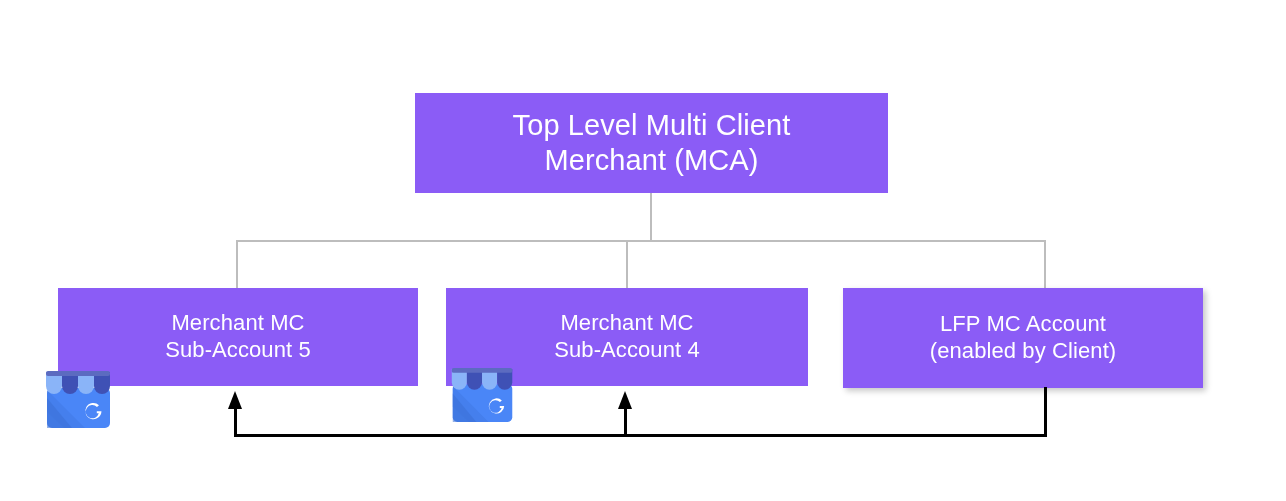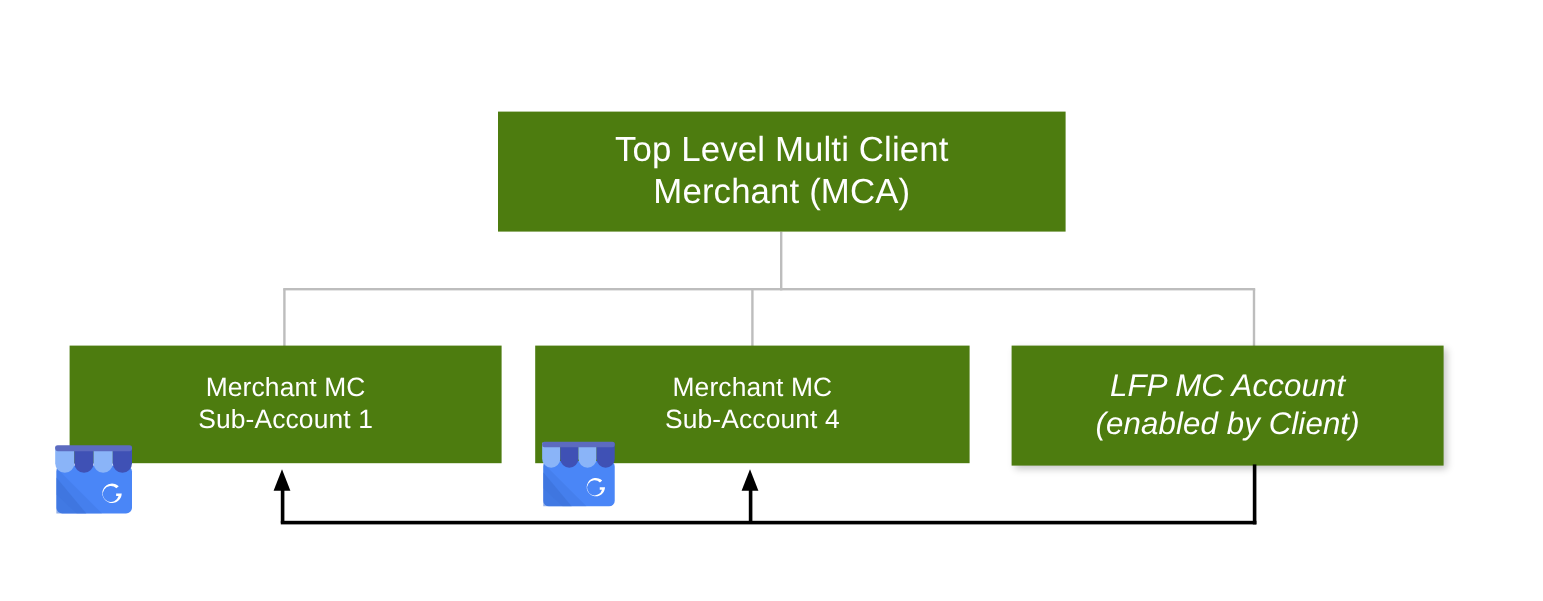--- a/index.html
+++ b/index.html
@@ -17,21 +17,21 @@
     width: 1286px;
     height: 501px;
     background: #ffffff;
     overflow: hidden;
   }
 
   
   .node {
     position: absolute;
     box-sizing: border-box;
-    background: #4d7c0f;
+    background: #8b5cf6;
     color: #ffffff;
     display: flex;
     flex-direction: column;
     align-items: center;
     justify-content: center;
     text-align: center;
     line-height: 1.22;
     letter-spacing: 0.1px;
   }
   .node .line { display: block; white-space: nowrap; }
@@ -55,23 +55,22 @@
     top: 288px;
     width: 362px;
     height: 98px;
     font-size: 22px;
   }
   #node-lfp {
     left: 843px;
     top: 288px;
     width: 360px;
     height: 100px;
-    font-size: 26px;
+    font-size: 22px;
     box-shadow: 3px 3px 6px rgba(0,0,0,0.22);
-    font-style: italic;
   }
 
   
   .conn {
     position: absolute;
     background: #bdbdbd;
   }
   .conn-v { width: 2px; }
   .conn-h { height: 2px; }
 
@@ -121,21 +120,21 @@
   <div class="conn conn-v" id="conn-branch-2"></div>
   <div class="conn conn-v" id="conn-branch-3"></div>
 
   <div class="node" id="node-top">
     <span class="line">Top Level Multi Client</span>
     <span class="line">Merchant (MCA)</span>
   </div>
 
   <div class="node" id="node-sub1">
     <span class="line">Merchant MC</span>
-    <span class="line">Sub-Account 1</span>
+    <span class="line">Sub-Account 5</span>
   </div>
 
   <div class="node" id="node-sub2">
     <span class="line">Merchant MC</span>
     <span class="line">Sub-Account 4</span>
   </div>
 
   <div class="node" id="node-lfp">
     <span class="line">LFP MC Account</span>
     <span class="line">(enabled by Client)</span>

